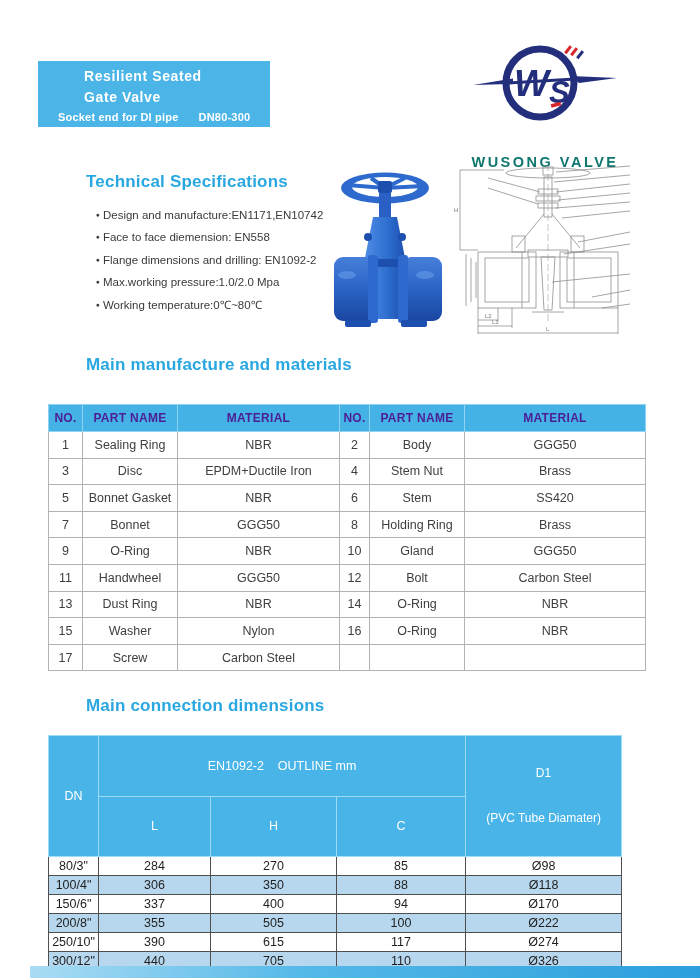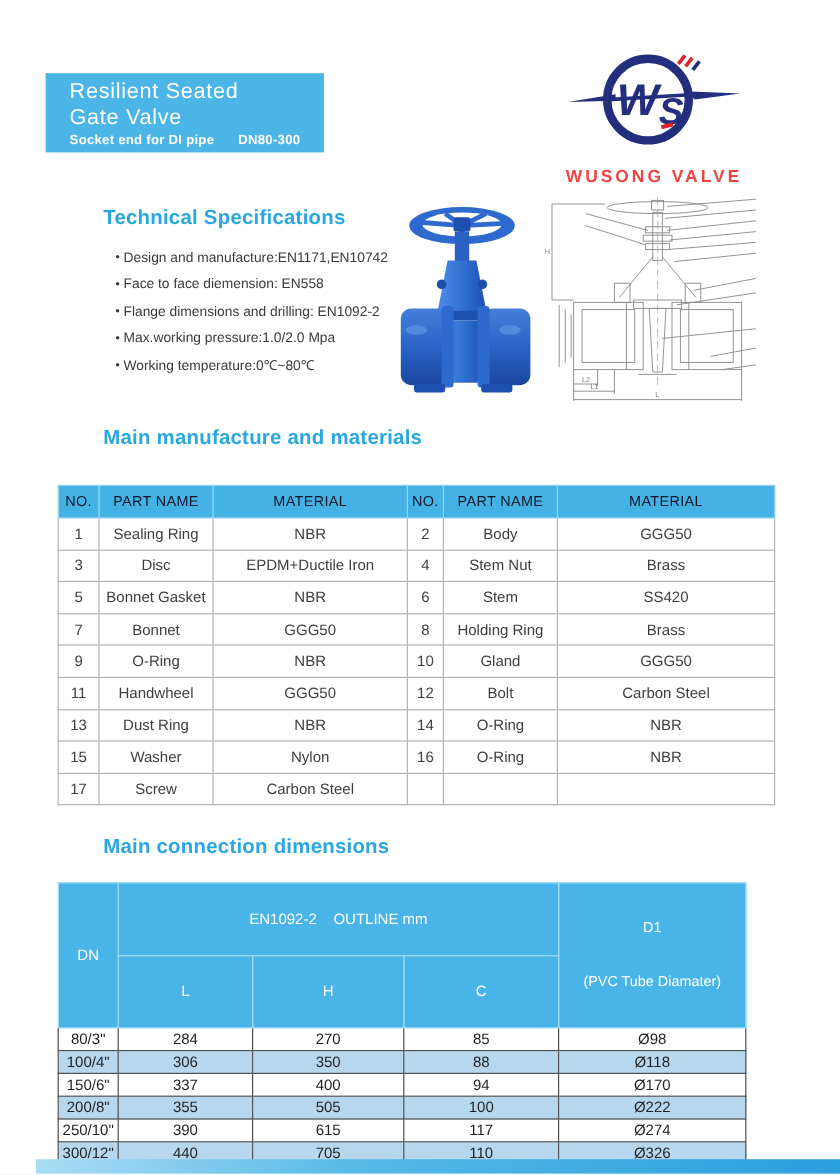--- a/index.html
+++ b/index.html
@@ -3,45 +3,45 @@
 <meta charset="utf-8">
 <style>
   * { margin:0; padding:0; box-sizing:border-box; }
   body { background:#e8e8e8; font-family:"Liberation Sans", sans-serif; }
   .page { position:relative; width:700px; height:979px; background:#ffffff; overflow:hidden;
           font-family:"Liberation Sans", sans-serif; }
 
   
   .header-box { position:absolute; left:38px; top:61px; width:232px; height:66px;
                 background:#4cb5e7; color:#fff; padding:5px 8px 0 20px; }
-  .header-title { font-size:18px; font-weight:normal; line-height:20.5px; letter-spacing:.6px; }
+  .header-title { font-size:14px; font-weight:bold; line-height:20.5px; letter-spacing:.6px;margin-left:26px; }
   .header-sub { margin-top:4px; font-size:11px; font-weight:600; display:flex; gap:20px; letter-spacing:.2px; }
 
   
   .logo { position:absolute; left:467px; top:33px; width:156px; height:118px; text-align:center; }
-  .logo-company { margin-top:2px; color:#ef4444; font-weight:bold; font-size:14.5px; letter-spacing:2.5px; }
+  .logo-company { margin-top:17px; color:#0f766e; font-weight:bold; font-size:14.5px; letter-spacing:2.5px; }
 
   
   .sec-h { position:absolute; color:#29a7e0; font-size:17px; font-weight:600; letter-spacing:.2px;margin-left:31px; }
   .h-spec { left:55px; top:172px; }
   .h-comp { left:55px; top:355px; }
   .h-dim  { left:55px; top:696px; }
 
   
   .spec-list { position:absolute; left:56px; top:204px; list-style:none;margin-left:40px; }
   .spec-list li { font-size:11.5px; color:#3a3a3a; line-height:21.4px; white-space:pre; }
   .spec-list li::before { content:"●"; font-size:6.5px; vertical-align:2px; margin-right:3px; color:#3a3a3a; }
 
   
   .valve-photo { position:absolute; left:333px; top:167px; width:110px; height:162px; }
   .valve-drawing { position:absolute; left:452px; top:162px; width:218px; height:178px; }
 
   
   .mat-table { position:absolute; left:48px; top:404px; width:597px; border-collapse:collapse; table-layout:fixed; }
-  .mat-table th { background:#45b2e6; color:#0f172a; font-size:12px; font-weight:400;
+  .mat-table th { background:#45b2e6; color:#4c1d95; font-size:12px; font-weight:700;
                   height:27px; border:1px solid #8fd2f3; letter-spacing:.3px; }
   .mat-table td { height:26.6px; border:1px solid #b3b3b3; font-size:12.5px; color:#3e3e3e;
                   text-align:center; background:#fff; }
 
   
   .dim-table { position:absolute; left:48px; top:735px; width:573px; border-collapse:collapse; table-layout:fixed; }
   .dim-table th { background:#49b4e7; color:#fff; font-size:12.5px; font-weight:400;
                   border:1px solid #9edbf6; height:21px; white-space:pre; }
   .dim-table th.d1h { font-size:12px; line-height:15px; }
   .dim-table td { border:1px solid #4f4f4f; font-size:12.5px; color:#1f1f1f;

